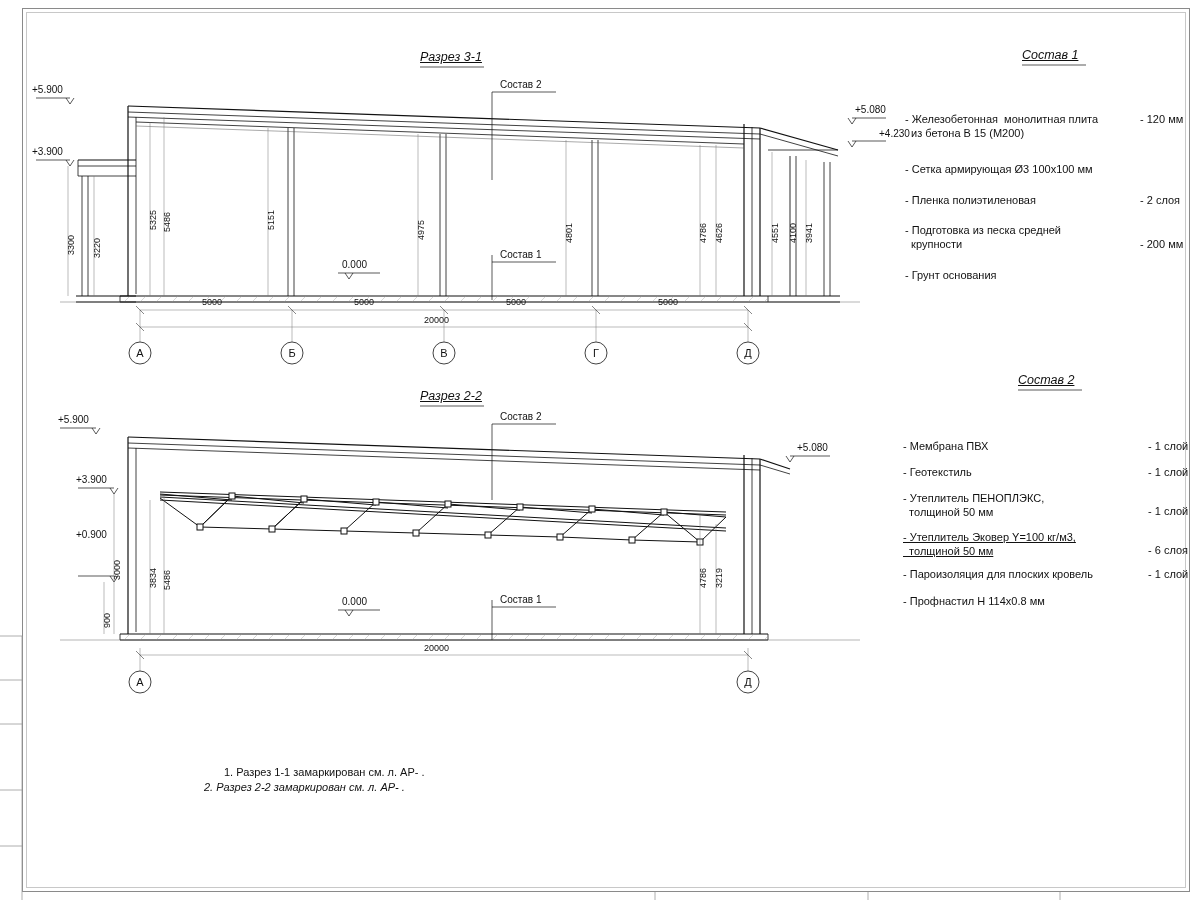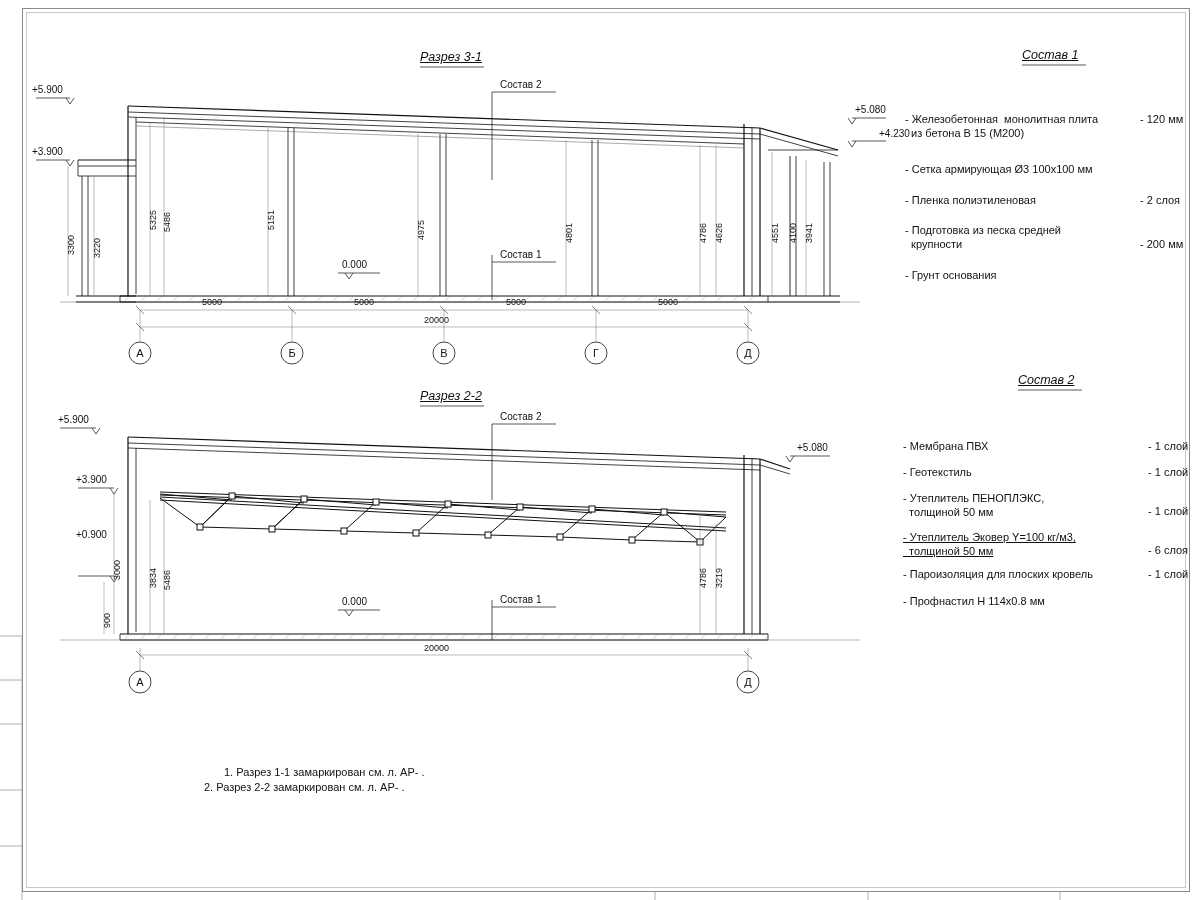--- a/index.html
+++ b/index.html
@@ -509,15 +509,15 @@
 
   <div class="txt t11" style="left:903px; top:568px;">- Пароизоляция для плоских кровель</div>
   <div class="txt t11" style="left:1148px; top:568px;">- 1 слой</div>
 
   <div class="txt t11" style="left:903px; top:595px;">- Профнастил Н 114х0.8 мм</div>
   <div class="txt t11" style="left:1148px; top:595px;"></div>
 
   <div class="txt t11" style="left:1148px; top:621px;"></div>
 
   <div class="txt t11" style="left:204px; top:766px;margin-left:20px;">1. Разрез 1-1 замаркирован см. л. АР- .</div>
-  <div class="txt t11" style="left:204px; top:781px;">2. Разрез 2-2 замаркирован см. л. АР- .</div>
+  <div class="txt t11" style="left:204px; top:781px;font-style:italic;">2. Разрез 2-2 замаркирован см. л. АР- .</div>
 
 </div>
 
 </body></html>

